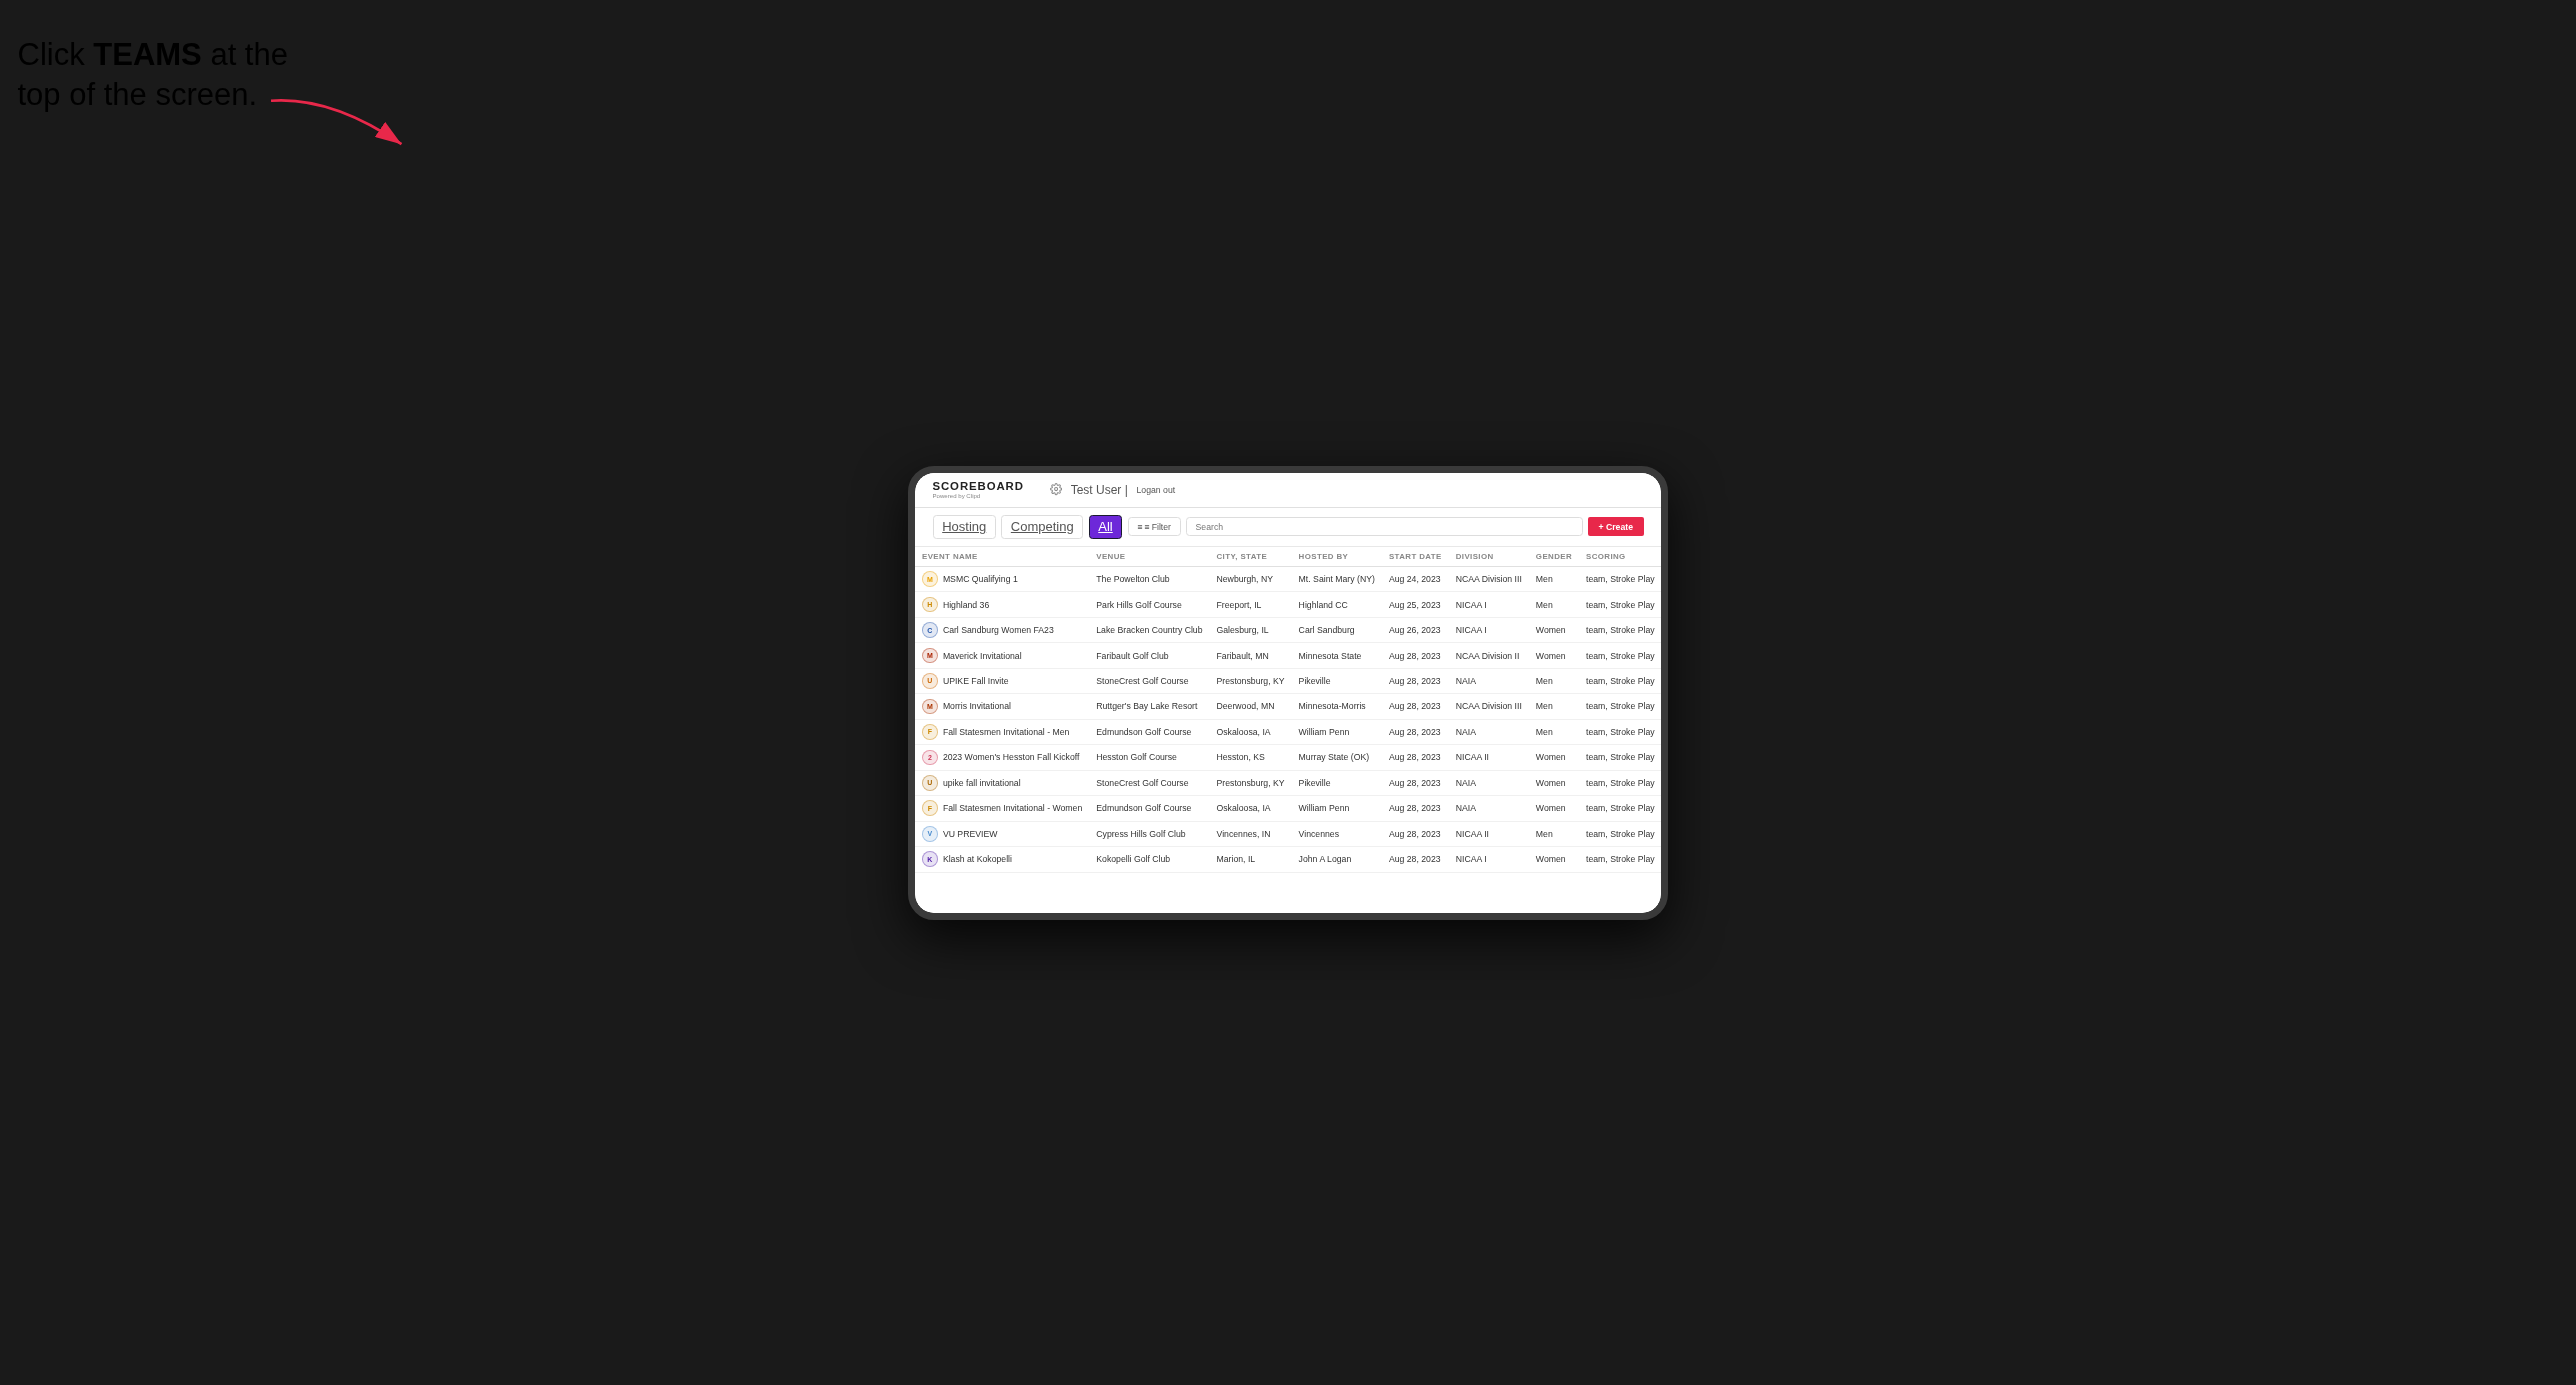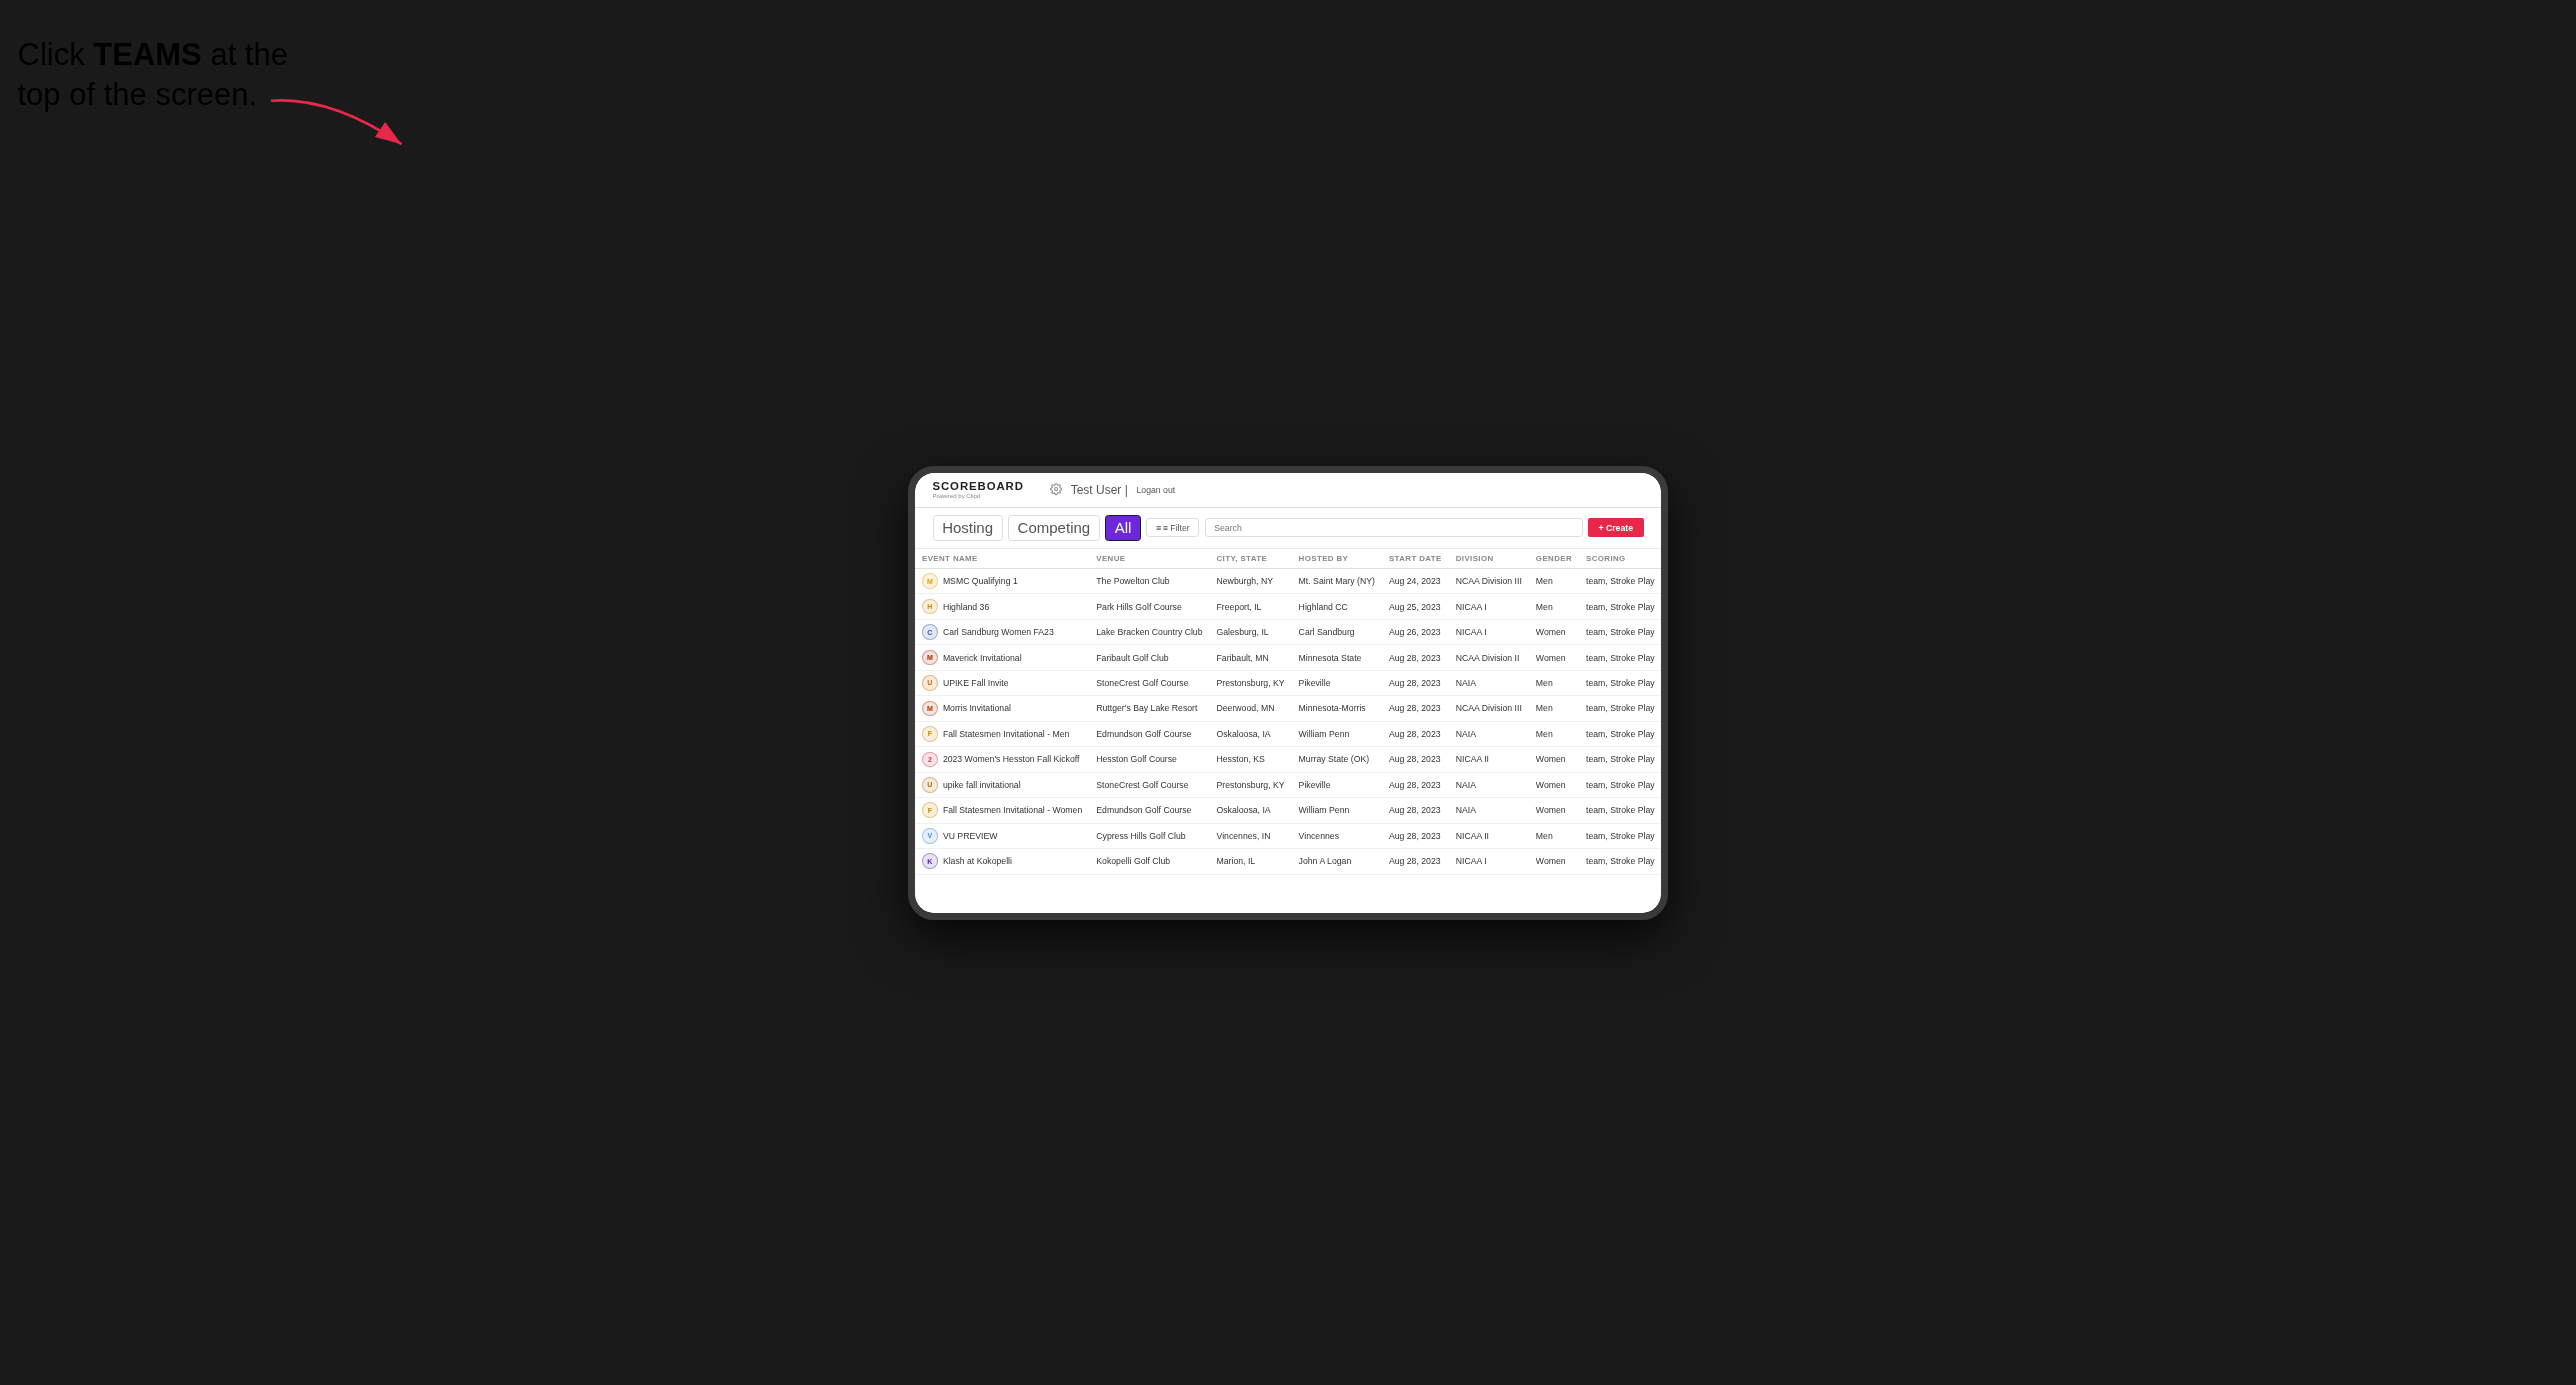--- a/index.html
+++ b/index.html
@@ -128,23 +128,24 @@
       gap: 5.2px;
       border-bottom: 0.9px solid #e8e8e8;
       flex-shrink: 0;
     }
 
     .filter-btn {
       padding: 3.5px 8.7px;
       border: 0.9px solid #ddd;
       border-radius: 3.5px;
       background: #fff;
-      font-size: 15px;
+      font-size: 13px;
       cursor: pointer;
       color: #555;
+      text-decoration: underline;
     }
 
     .filter-btn.active {
       background: #6d28d9;
       color: #fff;
       border-color: #1a1a2e;
     }
 
     .filter-icon-btn {
       padding: 3.5px 8.7px;

